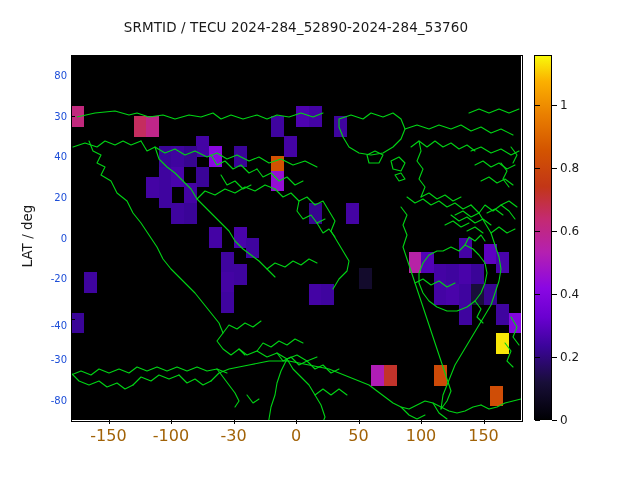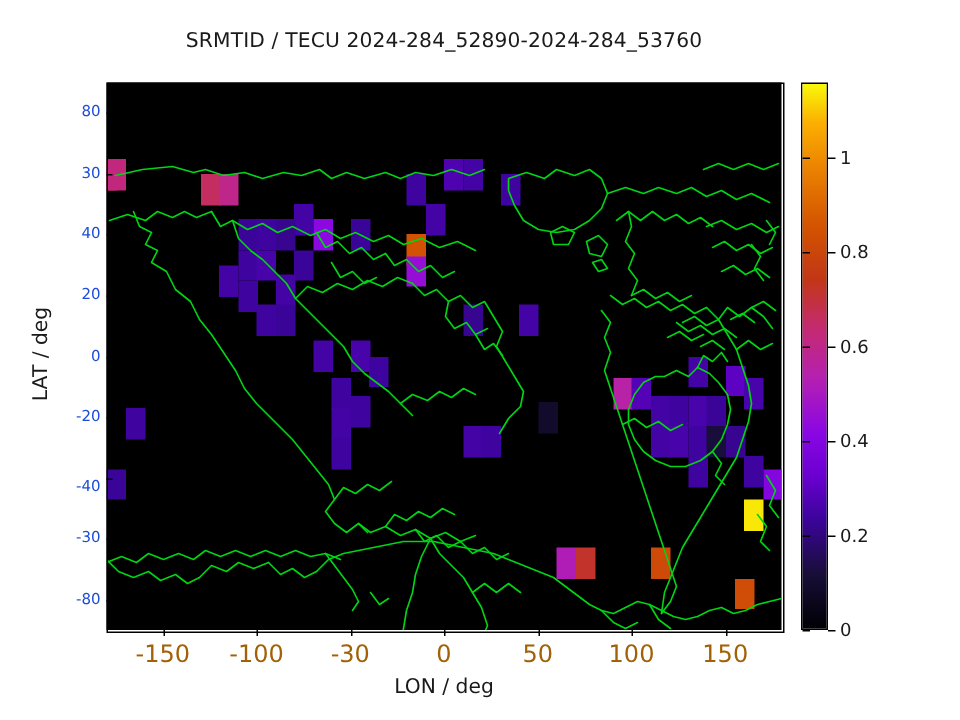--- a/index.html
+++ b/index.html
@@ -274,21 +274,20 @@
       <div class="tickmark-y" style="top: 196.9px;"></div>
       <div class="tick-y" style="top: 196.9px;">20</div>
       <div class="tickmark-y" style="top: 156.4px;"></div>
       <div class="tick-y" style="top: 156.4px;">40</div>
       <div class="tickmark-y" style="top: 115.8px;"></div>
       <div class="tick-y" style="top: 115.8px;">30</div>
       <div class="tickmark-y" style="top: 75.3px;"></div>
       <div class="tick-y" style="top: 75.3px;">80</div>
     </div>
 
-  <div id="xlabel">LON / deg</div>
   <div id="ylabel">LAT / deg</div>
 
   <div id="cbar">
     <div id="cbar-grad" style="background: linear-gradient(to top, rgb(0, 0, 4) 0%, rgb(24, 14, 56) 10%, rgb(59, 4, 154) 20%, rgb(106, 0, 208) 28%, rgb(138, 7, 227) 36%, rgb(181, 32, 176) 46%, rgb(196, 42, 114) 55%, rgb(194, 54, 23) 64%, rgb(211, 84, 0) 74%, rgb(234, 128, 0) 84%, rgb(251, 176, 0) 93%, rgb(249, 249, 10) 100%);"></div>
   </div>
   <div id="cbar-ticks">
       <div class="cbar-tick" style="top: 420px;"></div>
       <div class="cbar-tick-in" style="top: 420px;"></div>
       <div class="cbar-label" style="top: 420px;">0</div>
       <div class="cbar-tick" style="top: 357.1px;"></div>

